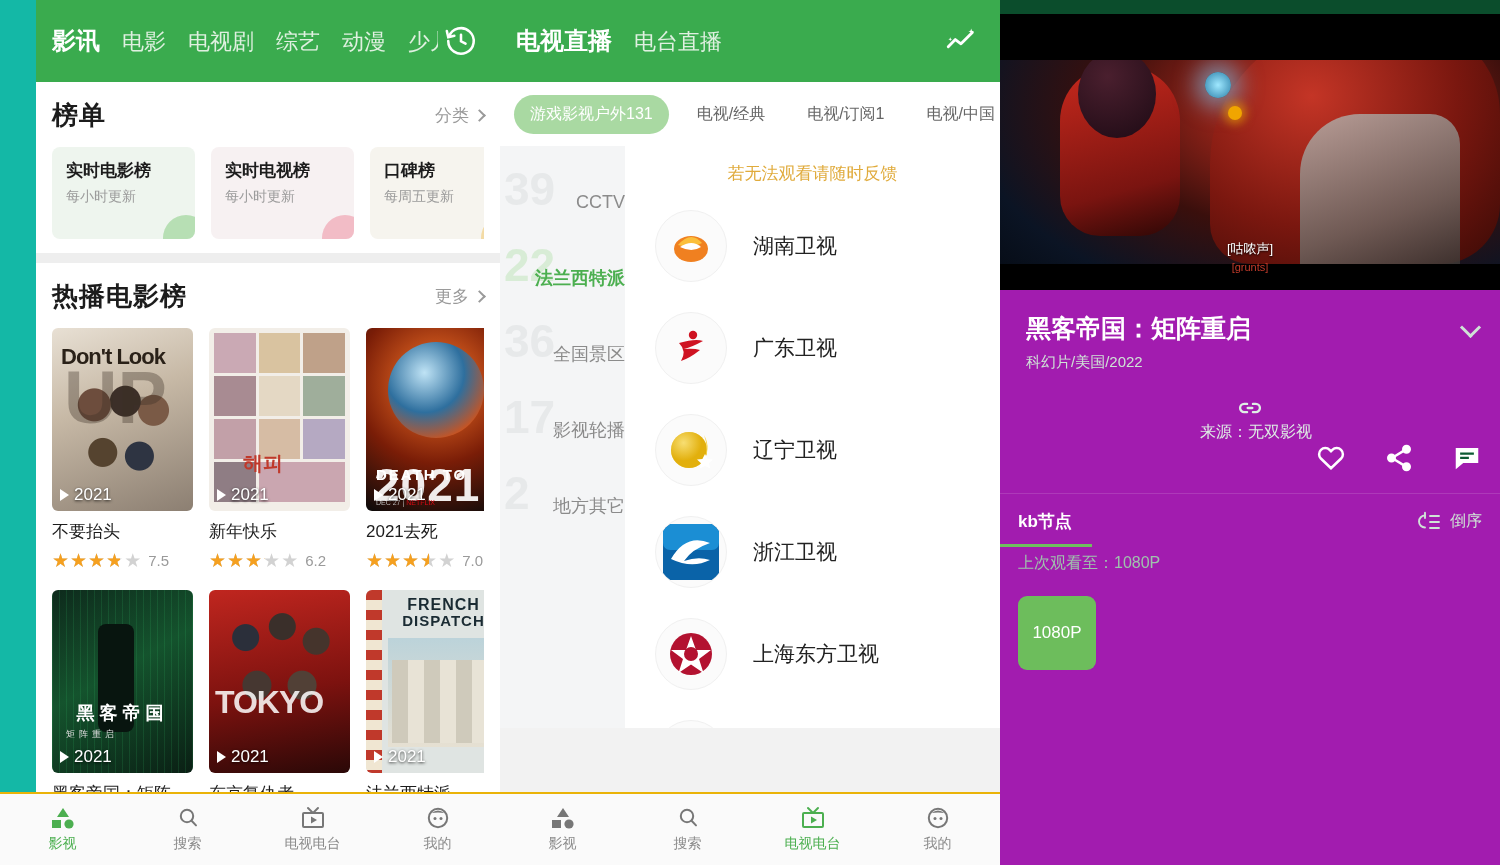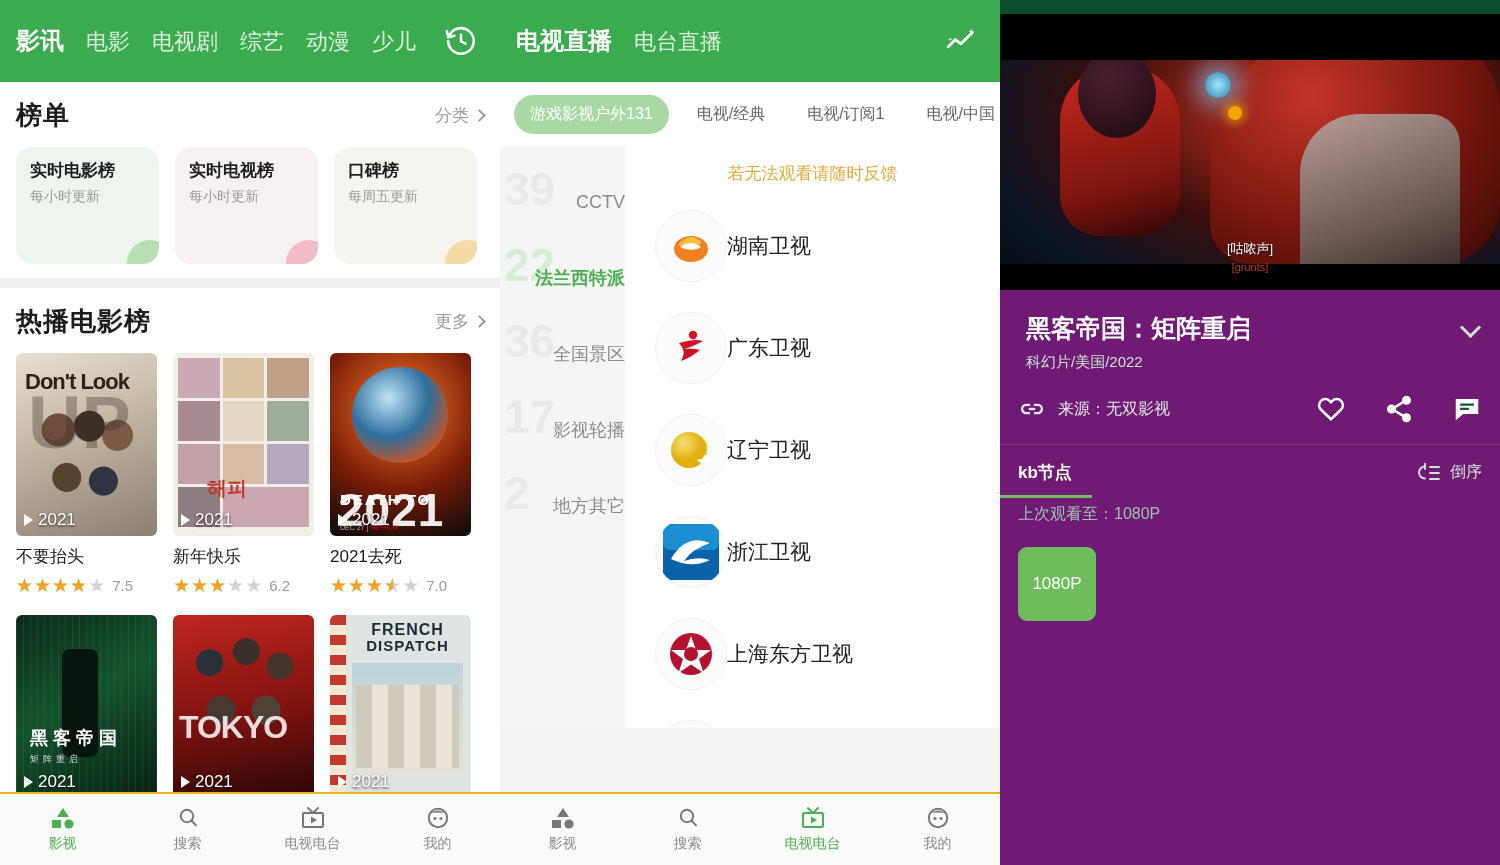--- a/index.html
+++ b/index.html
@@ -1,42 +1,42 @@
 <!DOCTYPE html>
 <html><head>
 <meta charset="utf-8">
 <style>
   * { margin:0; padding:0; box-sizing:border-box; }
   html,body { width:1500px; height:865px; overflow:hidden; background:#fff;
     font-family:"Liberation Sans","DejaVu Sans",sans-serif; }
   .screen { width:1500px; height:865px; display:flex; position:relative; }
   .panel { height:865px; position:relative; overflow:hidden; }
-  .panel-a { width:500px; background:#14b8a6; }
+  .panel-a { width:500px; background:#14b8a6;padding-left:36px; }
   .panel-b { width:500px; background:#f2f2f2; }
-  .panel-c { width:500px; background:#701a75; }
+  .panel-c { width:500px; background:#a21caf; }
 
   
   .green-bar { background:#3aab4e; height:82px; display:flex; align-items:center;
     padding:0 16px; }
   .nav-tabs { display:flex; align-items:baseline; gap:22px; overflow:hidden; flex:1; }
   .nav-tabs .t { color:#dff0e0; font-size:22px; white-space:nowrap; }
   .nav-tabs .t.active { color:#fff; font-weight:bold; font-size:24px; }
   .hdr-icon { width:46px; height:46px; display:flex; align-items:center;
     justify-content:center; flex:0 0 auto; }
 
   
   .sec { background:#fff; padding:16px 16px 14px 16px; }
   .sec-head { display:flex; align-items:center; justify-content:space-between;
     margin-bottom:14px; }
   .sec-title { font-size:26px; font-weight:bold; color:#1c1c1c; letter-spacing:1px; }
   .sec-more { display:flex; align-items:center; gap:6px; color:#9a9a9a; font-size:17px; }
   .chev { width:9px; height:9px; border-top:2.4px solid #9a9a9a;
     border-right:2.4px solid #9a9a9a; transform:rotate(45deg); display:inline-block; }
   .rank-row { display:flex; gap:16px; overflow:hidden; }
-  .rank-card { flex:0 0 143px; height:117px; border-radius:16px; padding:12px 0 0 14px;
+  .rank-card { flex:0 0 143px; height:92px; border-radius:8px; padding:12px 0 0 14px;
     position:relative; overflow:hidden; }
   .rank-card .rt { font-size:17px; font-weight:bold; color:#1d1d1d; }
   .rank-card .rs { font-size:14px; color:#9b9b9b; margin-top:6px; }
   .rank-card .blob { position:absolute; right:-14px; bottom:-22px; width:46px;
     height:46px; border-radius:50%; }
   .divider { height:10px; background:#eee; }
 
   .grid { display:flex; gap:16px; overflow:hidden; }
   .mcard { flex:0 0 141px; }
   .poster { width:141px; height:183px; border-radius:6px; position:relative;
@@ -74,38 +74,38 @@
     color:#e7e9ea; line-height:1; user-select:none; }
   .cat .lb { font-size:18px; color:#8b8b8b; position:relative; z-index:2; }
   .cat.act .lb { color:#4caf50; font-weight:bold; }
   .cat.act .num { color:#d8ecd6; }
   .chlist { flex:1; background:#fff; overflow:hidden; }
   .notice { text-align:center; color:#e0ab3c; font-size:17px; padding:16px 0 10px; }
   .chrow { height:102px; display:flex; align-items:center; padding:0 0 0 30px; }
   .logo { width:72px; height:72px; border-radius:50%; background:#fbfbfb;
     border:1px solid #f0f0f0; display:flex; align-items:center; justify-content:center;
     overflow:hidden; flex:0 0 auto; }
-  .chname { font-size:21px; color:#222; }
+  .chname { margin-left:26px; font-size:21px; color:#222; }
 
   
   .video { width:500px; height:290px; background:#000; position:relative;
     overflow:hidden; }
   .vtop { position:absolute; top:0; left:0; right:0; height:14px; background:#0b4d2c; }
   .vstage { position:absolute; top:14px; left:0; right:0; bottom:0; }
   .sub1 { position:absolute; left:0; right:0; bottom:32px; text-align:center;
     color:#fff; font-size:13px; text-shadow:0 1px 2px #000; }
   .sub2 { position:absolute; left:0; right:0; bottom:17px; text-align:center;
     color:#c23b2b; font-size:11px; }
   .meta { padding:22px 18px 0 26px; position:relative; }
   .mtitle2 { color:#fff; font-size:25px; font-weight:bold; }
   .msub { color:#cfe3d6; font-size:15px; margin-top:8px; }
   .vchev { position:absolute; right:22px; top:30px; width:15px; height:15px;
     border-bottom:3px solid #cfe3d6; border-right:3px solid #cfe3d6;
     transform:rotate(45deg); }
-  .srcrow { display:flex; align-items:center; padding:22px 18px 0 18px; }
+  .srcrow { display:flex; align-items:center; padding:22px 18px 0 18px;flex-direction:column; }
   .srctxt { color:#dfeee5; font-size:16px; margin-left:12px; }
   .acts { margin-left:auto; display:flex; gap:38px; align-items:center; }
   .hr { height:1px; background:rgba(255,255,255,.13); margin:20px 0 0 0; }
   .noderow { display:flex; align-items:center; padding:16px 18px 0 18px; position:relative; }
   .nodetab { color:#fff; font-size:17px; font-weight:bold; }
   .nodeunder { position:absolute; left:0; bottom:-14px; width:92px; height:3px;
     background:#6fbf5f; }
   .sortbox { margin-left:auto; display:flex; align-items:center; gap:8px;
     color:#cfe3d6; font-size:16px; }
   .lastwatch { color:#9fc2ad; font-size:16px; padding:20px 0 0 18px; }
@@ -253,21 +253,21 @@
           </div>
         </div>
 
       </div>
 
       <div class="grid" style="margin-top:20px">
         <div class="mcard">
           <div class="poster" style="background:linear-gradient(150deg,#0e2a1c,#14532d 45%,#0a1f14)">
             <div style="position:absolute;inset:0;background:repeating-linear-gradient(90deg,rgba(60,220,120,.13) 0 1px,transparent 1px 7px)"></div>
             <div style="position:absolute;left:46px;top:34px;width:36px;height:108px;background:#08150f;border-radius:8px"></div>
-            <div style="position:absolute;left:14px;bottom:48px;right:14px;text-align:left;color:#fff;
+            <div style="position:absolute;left:14px;bottom:48px;right:14px;text-align:center;color:#fff;
               font:bold 18px 'Liberation Sans',sans-serif;letter-spacing:5px;">黑客帝国</div>
             <div style="position:absolute;left:14px;bottom:32px;right:14px;color:#ddd;font-size:9px;letter-spacing:4px;">矩阵重启</div>
             <div class="yr">
               <i class="tri"></i>
               <span>2021</span>
             </div>
           </div>
           <div class="mtitle">黑客帝国：矩阵…</div>
           <div class="rate">
             <span class="stars">★★★★★<span class="fill" style="width: 57%;">★★★★★</span></span>

